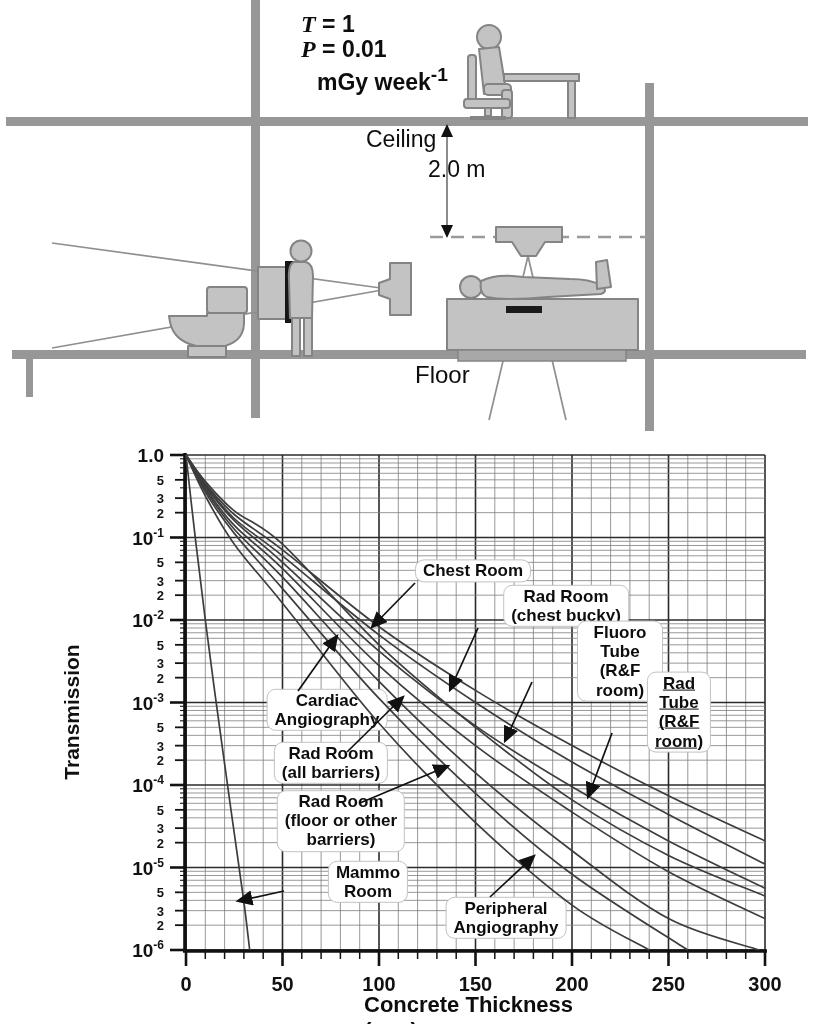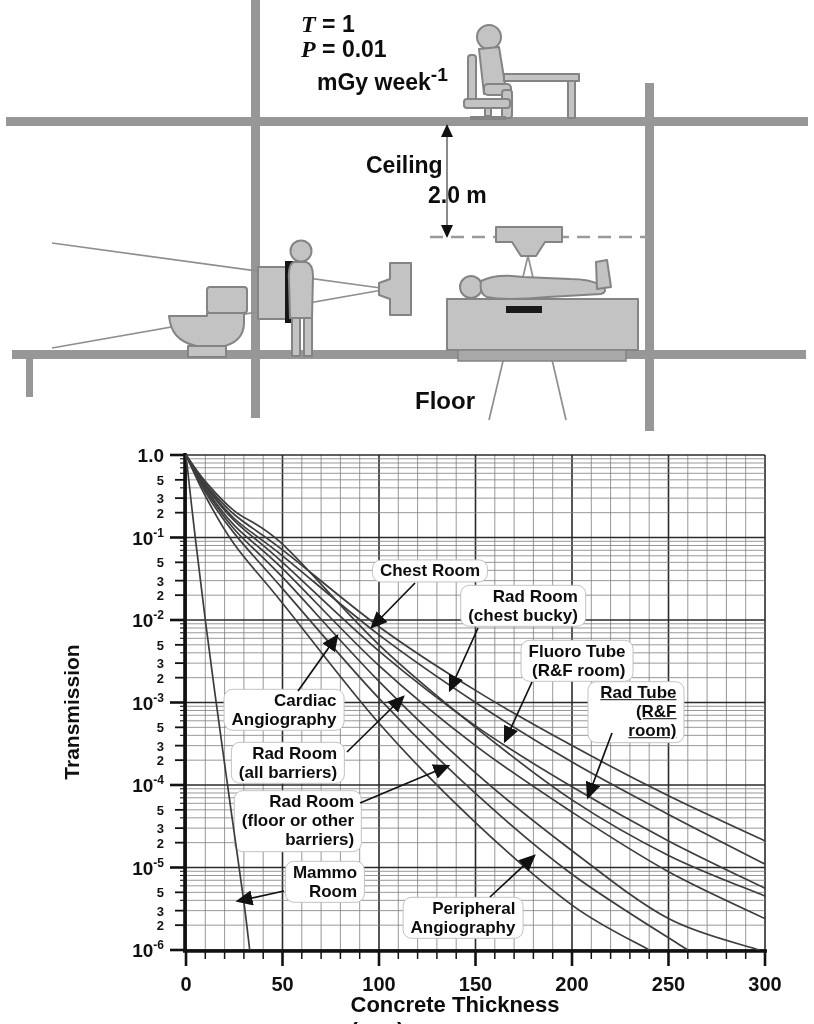--- a/index.html
+++ b/index.html
@@ -1,40 +1,40 @@
 <!DOCTYPE html>
 <html><head>
 <meta charset="utf-8">
 <style>
   html,body{margin:0;padding:0;background:#fff;}
   #page{position:relative;width:814px;height:1024px;background:#fff;overflow:hidden;
         font-family:"Liberation Sans",sans-serif;}
   #base-svg,#top-svg{position:absolute;left:0;top:0;width:814px;height:1024px;}
   #base-svg{z-index:1;}
-  #text-layer{position:absolute;left:0;top:0;width:706px;height:1024px;z-index:2;padding-left:27px;}
+  #text-layer{position:absolute;left:0;top:0;width:706px;height:1024px;z-index:2;}
   #top-svg{z-index:3;pointer-events:none;}
   .slab{fill:#979797;stroke:none;}
   .fig{fill:#c3c3c3;stroke:#848484;stroke-width:2;stroke-linejoin:round;}
   .beam{stroke:#8f8f8f;stroke-width:1.7;}
   .dash{stroke:#9a9a9a;stroke-width:2.4;stroke-dasharray:13 8;}
   .measure{stroke:#6f6f6f;stroke-width:1.6;}
-  .dlabel{position:absolute;color:#0d0d0d;font-weight:bold;font-size:23px;line-height:1.08;
-          white-space:pre-line;margin-top:26px;}
+  .dlabel{position:absolute;color:#0d0d0d;font-weight:normal;font-size:23px;line-height:1.08;
+          white-space:pre-line;}
   .dose{position:absolute;left:301px;top:12px;color:#0d0d0d;font-weight:bold;font-size:23px;
         line-height:25px;}
   .dose .var{font-family:"Liberation Serif",serif;font-style:italic;font-size:24px;}
   .dose .unit-line{margin-left:16px;}
   .chart-title{position:absolute;left:487px;top:456px;transform:translateX(-50%);
         background:#fff;border:2px solid #b5b5b5;border-radius:10px;padding:3px 24px;
         font-size:27px;font-weight:bold;color:#0d0d0d;text-align:center;line-height:1.2;
         white-space:pre-line;}
   .ann-box{position:absolute;transform:translate(-50%,-50%);background:#fff;
         border:1.5px solid #c2c2c2;border-radius:9px;padding:1px 7px;
-        font-size:17px;font-weight:bold;color:#0d0d0d;text-align:right;line-height:1.13;
-        white-space:pre-line;}
+        font-size:17px;font-weight:bold;color:#0d0d0d;text-align:center;line-height:1.13;
+        white-space:pre-line;margin-left:43px;}
   .ylab{position:absolute;left:72px;top:712px;transform:translate(-50%,-50%) rotate(-90deg);
         font-size:21px;font-weight:600;color:#111;}
   .xlab{position:absolute;left:478px;top:992px;transform:translateX(-50%);
         font-size:22px;font-weight:bold;color:#0d0d0d;}
 </style>
 </head>
 <body>
 
 <div id="page">
 

